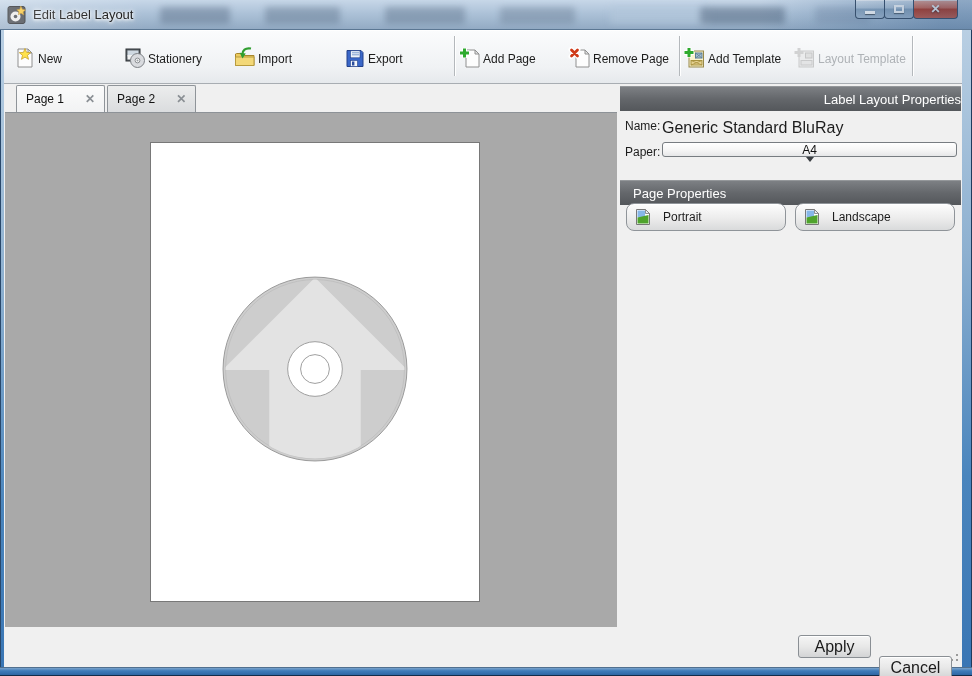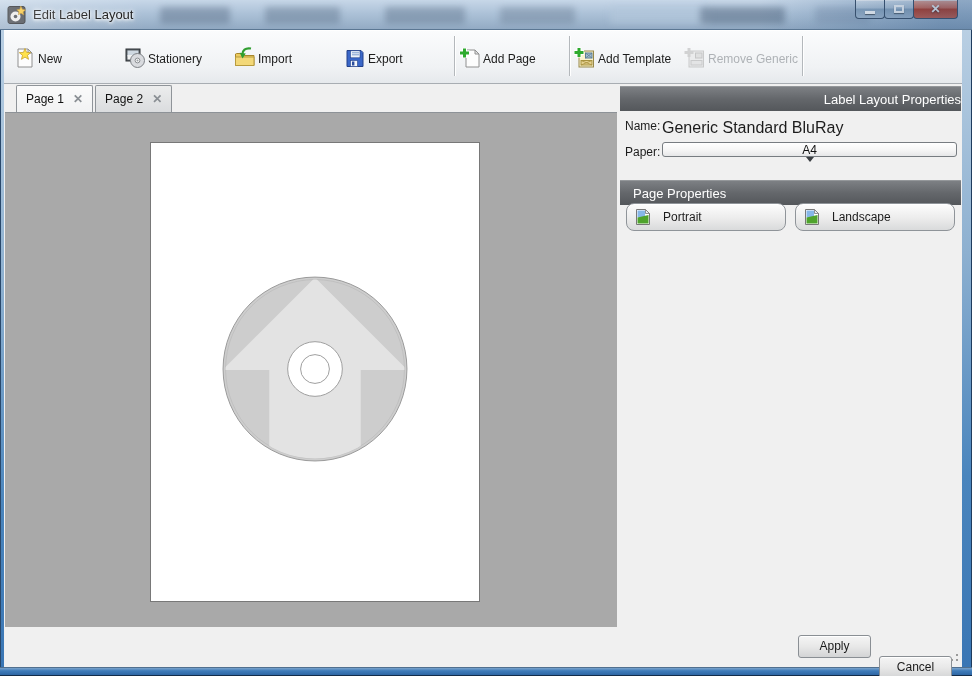--- a/index.html
+++ b/index.html
@@ -67,21 +67,21 @@
   .tool-sep { width:1px; height:40px; margin:6px 2px 0 2px; background:#b4b8bc; box-shadow:1px 0 0 #fff; }
 
   
   .left-pane { position:absolute; left:0; top:54px; width:615px; height:543px; background:#f0f0f0; }
   .tabbar {
     position:absolute; left:0; top:0; width:615px; height:28px;
     display:flex; align-items:flex-end; padding-left:12px; background:#f0f0f0;
   }
   .tab {
     display:flex; align-items:center; padding:13px 9px; cursor:default;
-    border:1px solid #8f9499; border-bottom:none; border-radius:2px 2px 0 0; margin-right:2px;
+    border:1px solid #8f9499; border-bottom:none; border-radius:2px 2px 0 0; margin-right:2px;gap:12px;
   }
   .tab.active { height:27px; background:linear-gradient(180deg,#fbfbfb,#f1f2f3); font-size:12px; }
   .tab.inactive { height:24px; background:linear-gradient(180deg,#eceded,#dadcde); font-size:12px; }
   .tab .tab-label { color:#121212; }
   .tab .tab-close { color:#8a8f94; font-size:12px; font-weight:bold; margin-left:9px; }
   .canvas {
     position:absolute; left:1px; top:28px; width:612px; height:515px;
     background:#a9a9a9; border-top:1px solid #8d9297;
   }
   .page {
@@ -117,21 +117,21 @@
   }
   .orient-btn .obtn-label { font-size:12px; color:#1c1c1c; margin-left:11px; }
 
   
   .footer { position:absolute; left:0; top:597px; width:958px; height:40px; background:#f0f0f0; }
   .dlg-btn {
     position:absolute; top:8px; width:73px; height:23px;
     border:1px solid #8a8f94; border-radius:3px;
     background:linear-gradient(180deg,#f5f5f5 0%,#e8e8e8 50%,#d3d4d5 100%);
     box-shadow:inset 0 1px 0 #fff;
-    font-size:12px; color:#1a1a1a; text-align:center; line-height:21px; cursor:default;
+    font-size:16px; color:#1a1a1a; text-align:center; line-height:21px; cursor:default;
   }
   .dlg-btn.apply { left:794px; } .dlg-btn.cancel { left:875px;margin-top:21px; }
   .resize-grip { position:absolute; right:3px; bottom:5px; width:12px; height:12px;
     background:
       radial-gradient(circle at 10px 10px, #9a9a9a 1.3px, transparent 1.4px),
       radial-gradient(circle at 10px 5px,  #9a9a9a 1.3px, transparent 1.4px),
       radial-gradient(circle at 5px 10px,  #9a9a9a 1.3px, transparent 1.4px);
   }
 </style>
 </head>
@@ -233,20 +233,31 @@
           <svg width="24" height="24" viewBox="0 0 24 24">
             <path d="M8,4 h9 l4,4 v13 h-13 z" fill="#fdfdfd" stroke="#909090"></path>
             <path d="M17,4 l4,4 h-4 z" fill="#e3e3e3" stroke="#909090"></path>
             <path d="M6.5,2 V12 M1.5,7 H11.5" stroke="#ffffff" stroke-width="5"></path>
             <path d="M6.5,2.5 V11.5 M2,7 H11" stroke="#2eaa2e" stroke-width="3"></path>
           </svg>
         </span>
         <span class="tlabel">Add Page</span>
       </div>
 
+      <div class="tool-btn">
+        <span class="ticon">
+          <svg width="24" height="24" viewBox="0 0 24 24">
+            <path d="M8,4 h9 l4,4 v13 h-13 z" fill="#fdfdfd" stroke="#909090"></path>
+            <path d="M17,4 l4,4 h-4 z" fill="#e3e3e3" stroke="#909090"></path>
+            <path d="M3,3.5 L10,10.5 M10,3.5 L3,10.5" stroke="#ffffff" stroke-width="5" stroke-linecap="round"></path>
+            <path d="M3.5,4 L9.5,10 M9.5,4 L3.5,10" stroke="#cf3a18" stroke-width="2.8" stroke-linecap="round"></path>
+          </svg>
+        </span>
+        <span class="tlabel">Remove Page</span>
+      </div>
 
       <div class="tool-sep"></div>
 
       <div class="tool-btn">
         <span class="ticon">
           <svg width="24" height="24" viewBox="0 0 24 24">
             <rect x="6" y="5" width="14.5" height="16" fill="#faf3cd" stroke="#97884a"></rect>
             <rect x="12.5" y="7" width="6.5" height="5" fill="#a8bfd0" stroke="#5a7d96"></rect>
             <path d="M12.5,7 L19,12 M19,7 L12.5,12" stroke="#5a7d96" stroke-width="0.8"></path>
             <rect x="8" y="14.5" width="11" height="4.5" fill="#e6d293" stroke="#a8923f"></rect>
@@ -260,21 +271,21 @@
 
       <div class="tool-btn wide disabled">
         <span class="ticon">
           <svg width="24" height="24" viewBox="0 0 24 24" opacity="0.55">
             <rect x="6" y="5" width="14.5" height="16" fill="#e4e4e4" stroke="#a8a8a8"></rect>
             <rect x="12.5" y="7" width="6.5" height="5" fill="#cfcfcf" stroke="#a0a0a0"></rect>
             <rect x="8" y="14.5" width="11" height="4.5" fill="#d8d8d8" stroke="#a8a8a8"></rect>
             <path d="M6,2 V11 M1.5,6.5 H10.5" stroke="#b5b5b5" stroke-width="3"></path>
           </svg>
         </span>
-        <span class="tlabel">Remove Generic</span>
+        <span class="tlabel">Layout Template</span>
       </div>
 
       <div class="tool-sep"></div>
     </div>
 
     <div class="left-pane">
       <div class="tabbar">
         <div class="tab active">
           <span class="tab-label">Page 1</span>
           <span class="tab-close">✕</span>

